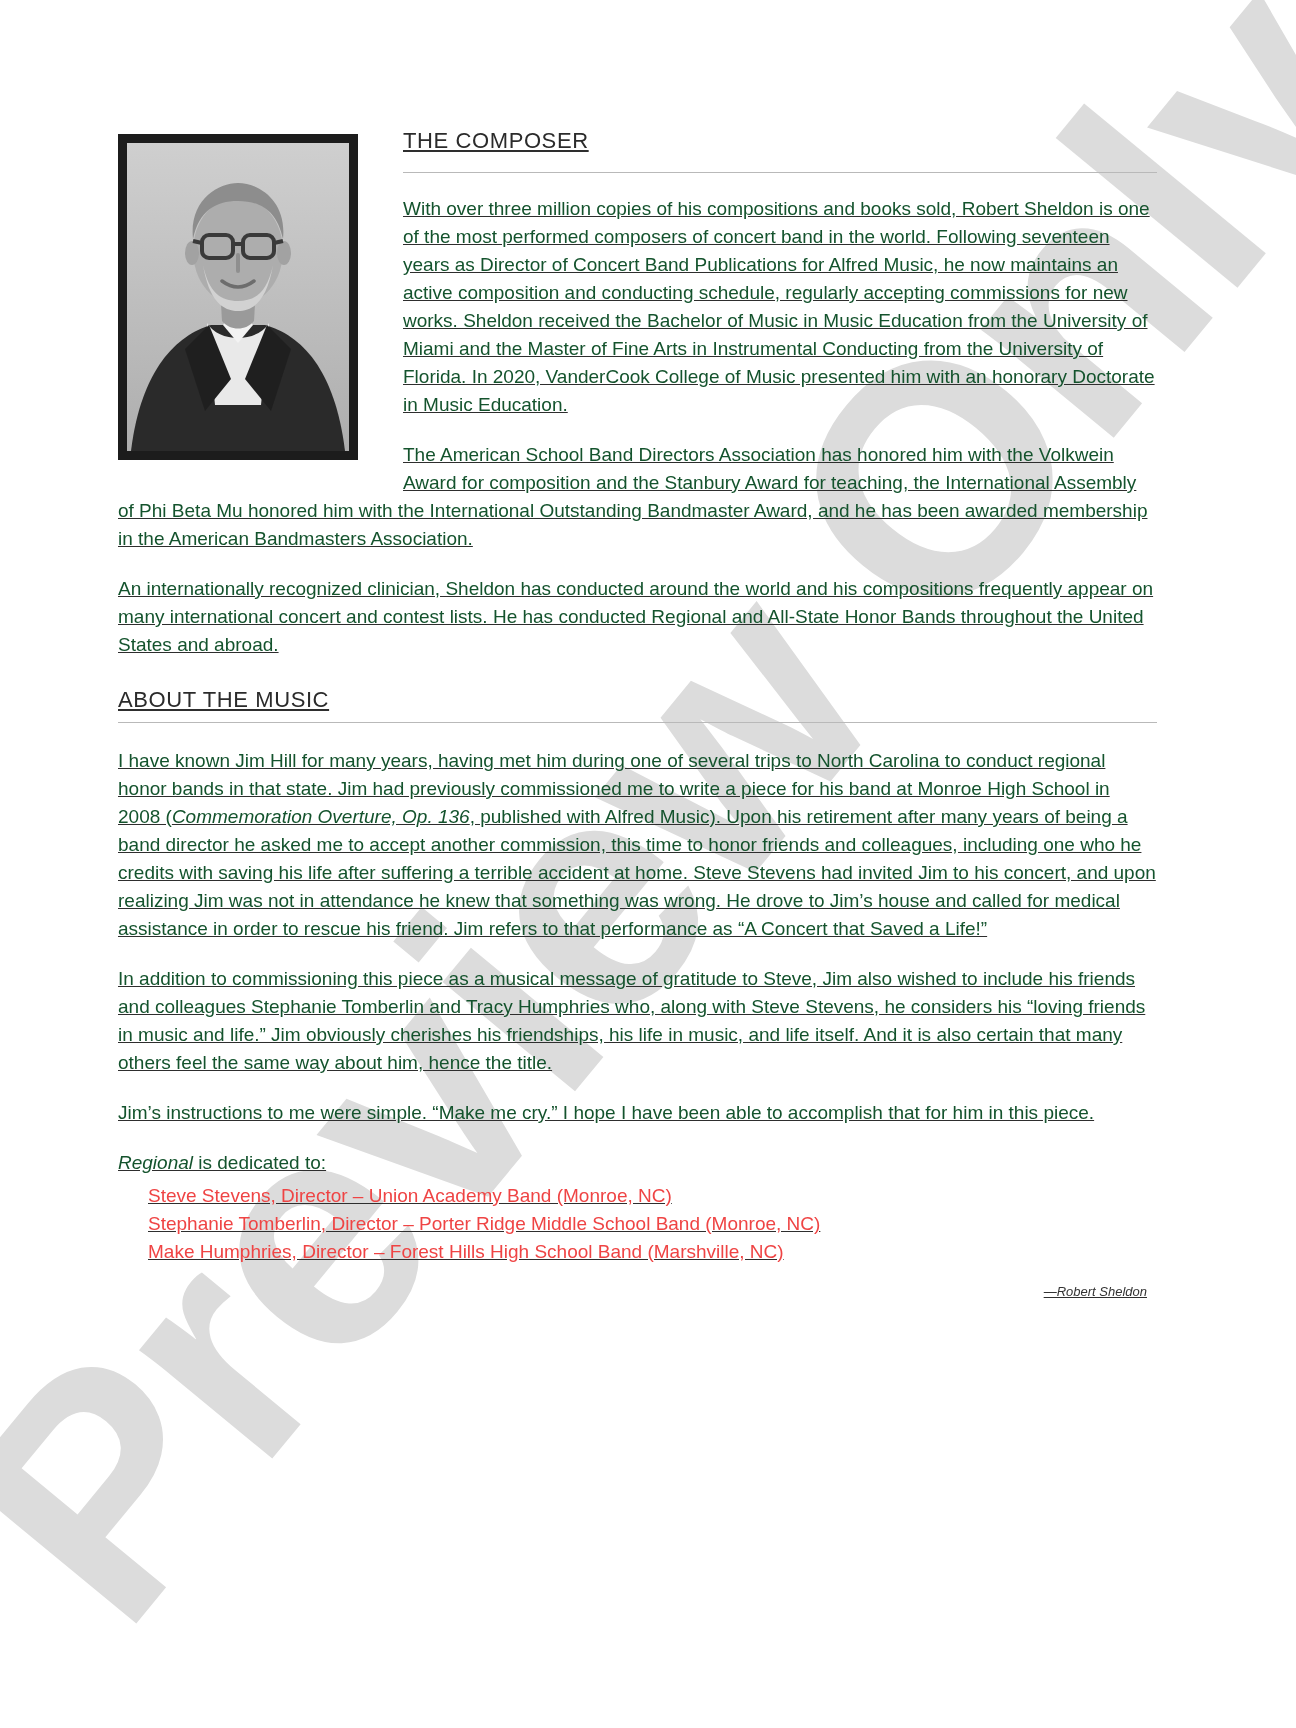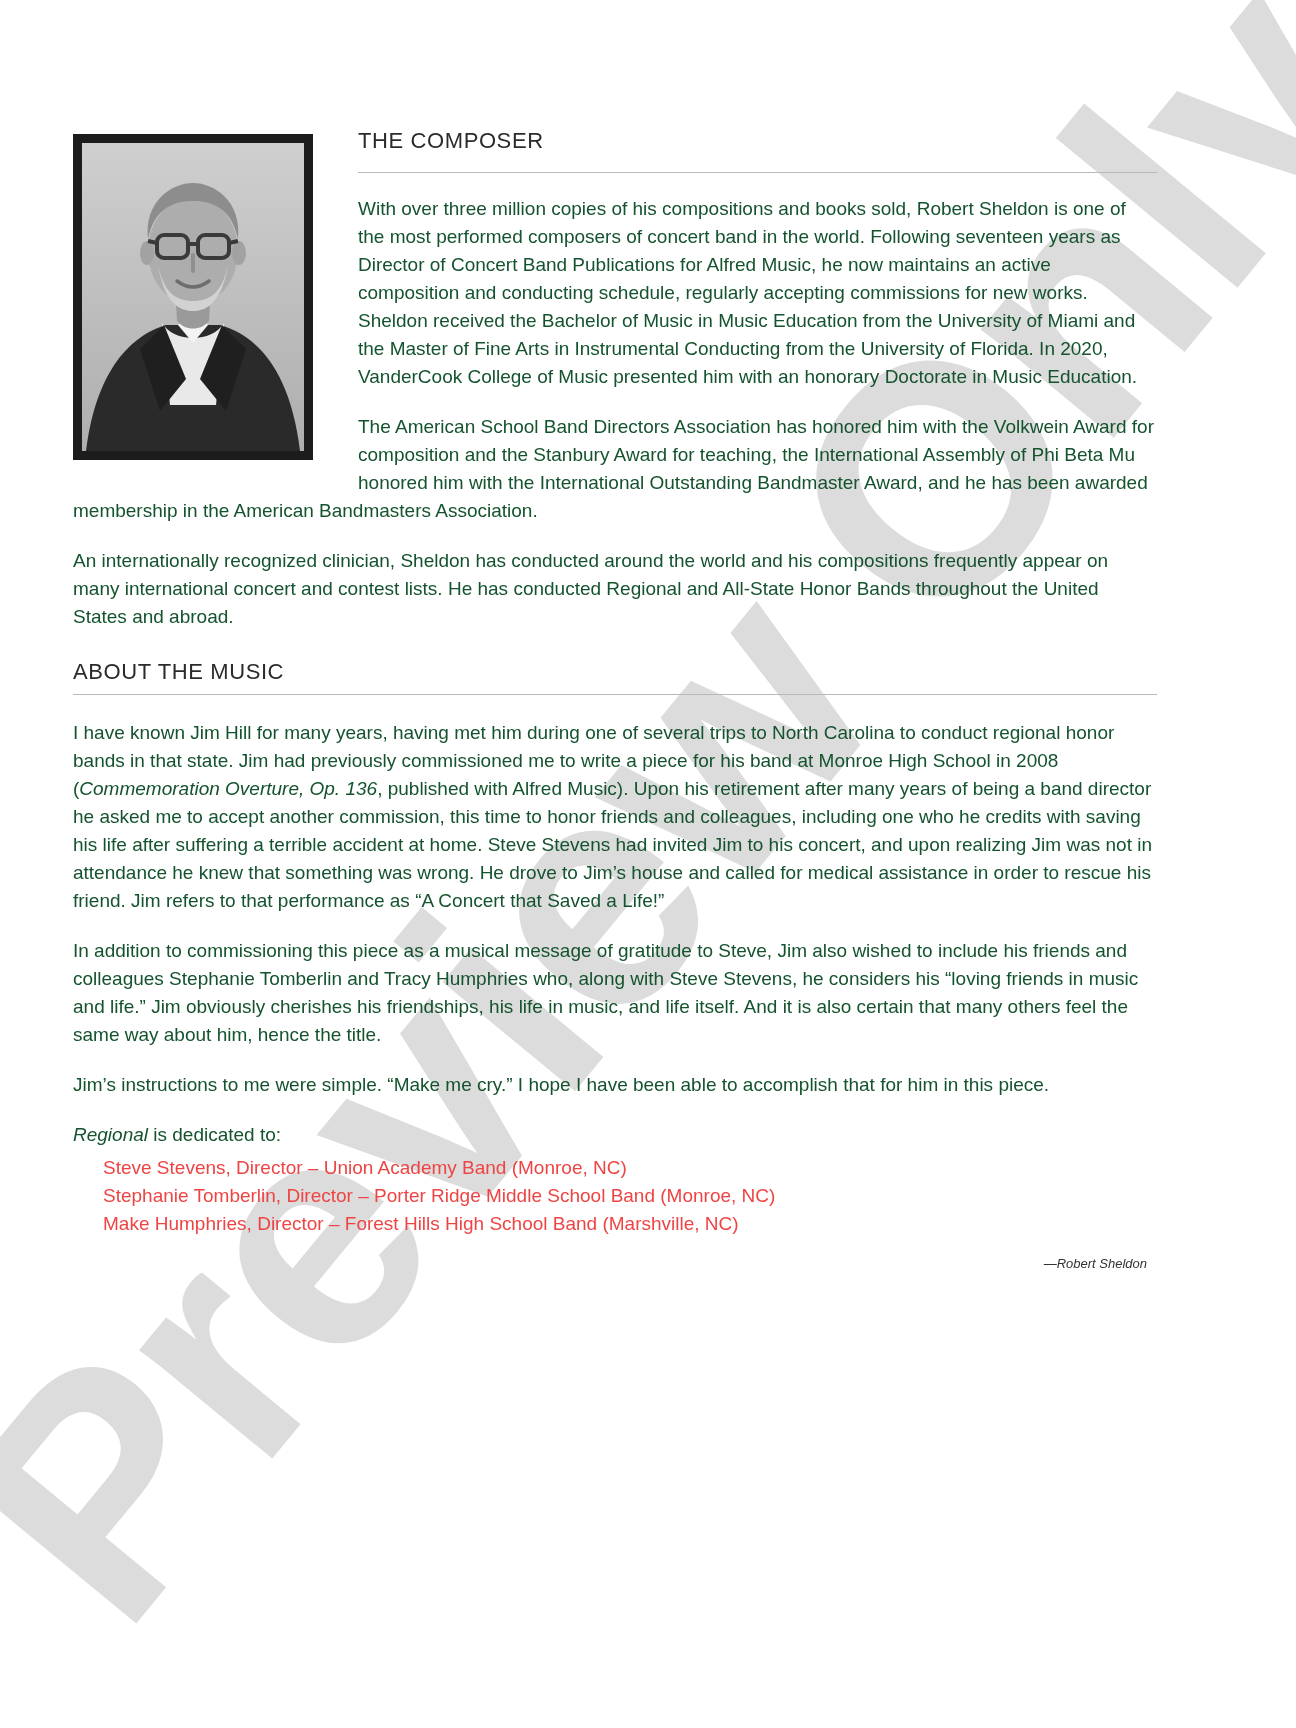--- a/index.html
+++ b/index.html
@@ -25,21 +25,22 @@
     letter-spacing:-4px;
     color:#dcdcdc;
     white-space:nowrap;
     z-index:0;
     user-select:none;
   }
   
   .content{
     position:relative;
     z-index:1;
-    padding:128px 139px 0 73px; 
+    padding:128px 139px 0 118px; 
+    text-decoration:underline;
   }
   section{display:block;}
   .photo{
     float:left;
     width:222px;height:308px;
     border:9px solid #1c1c1c;
     margin:6px 45px 26px 0;
     padding:0;
     background:#bfbfbf;
   }

